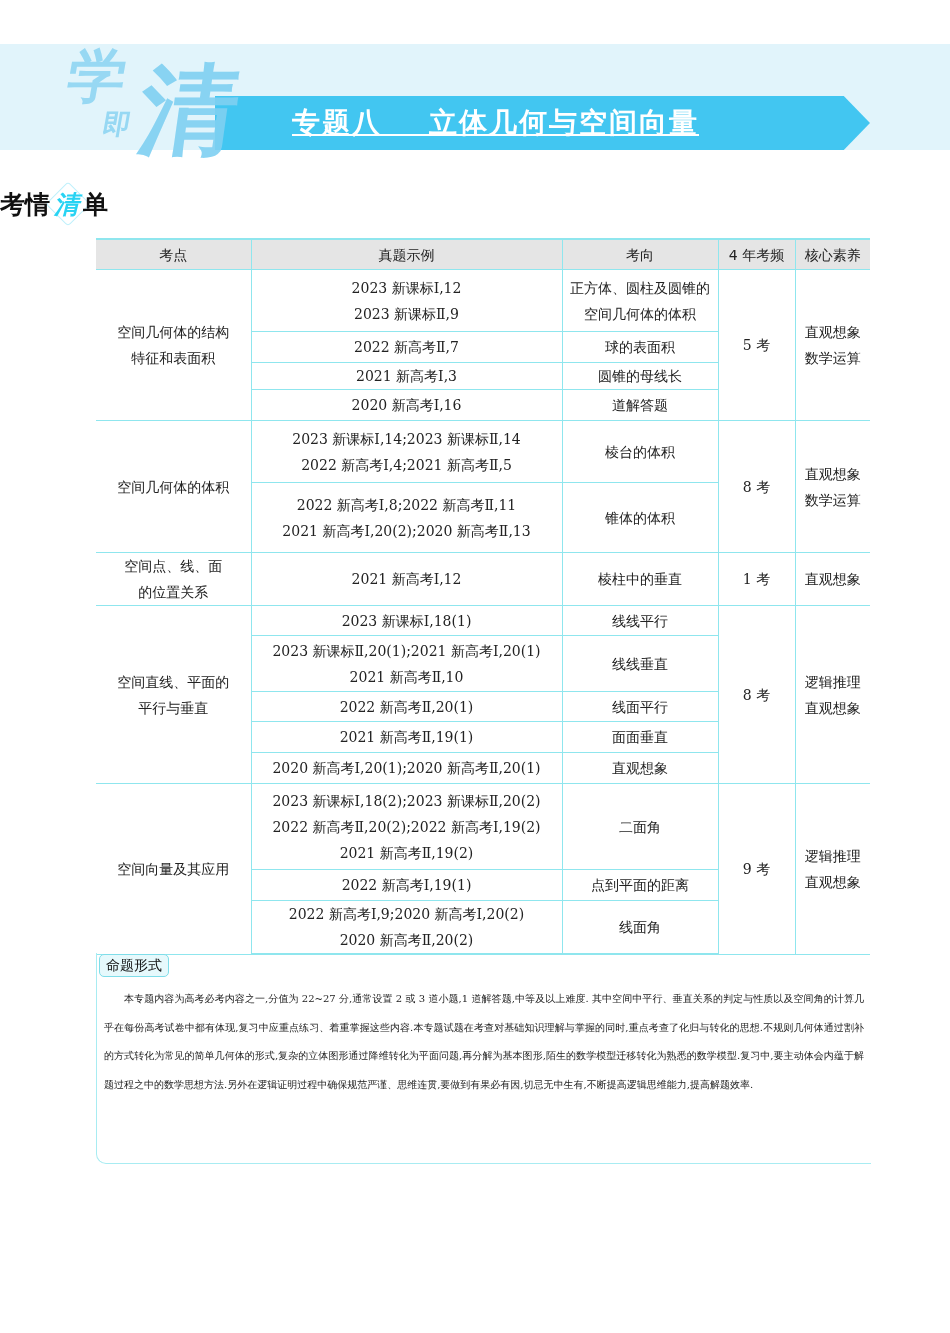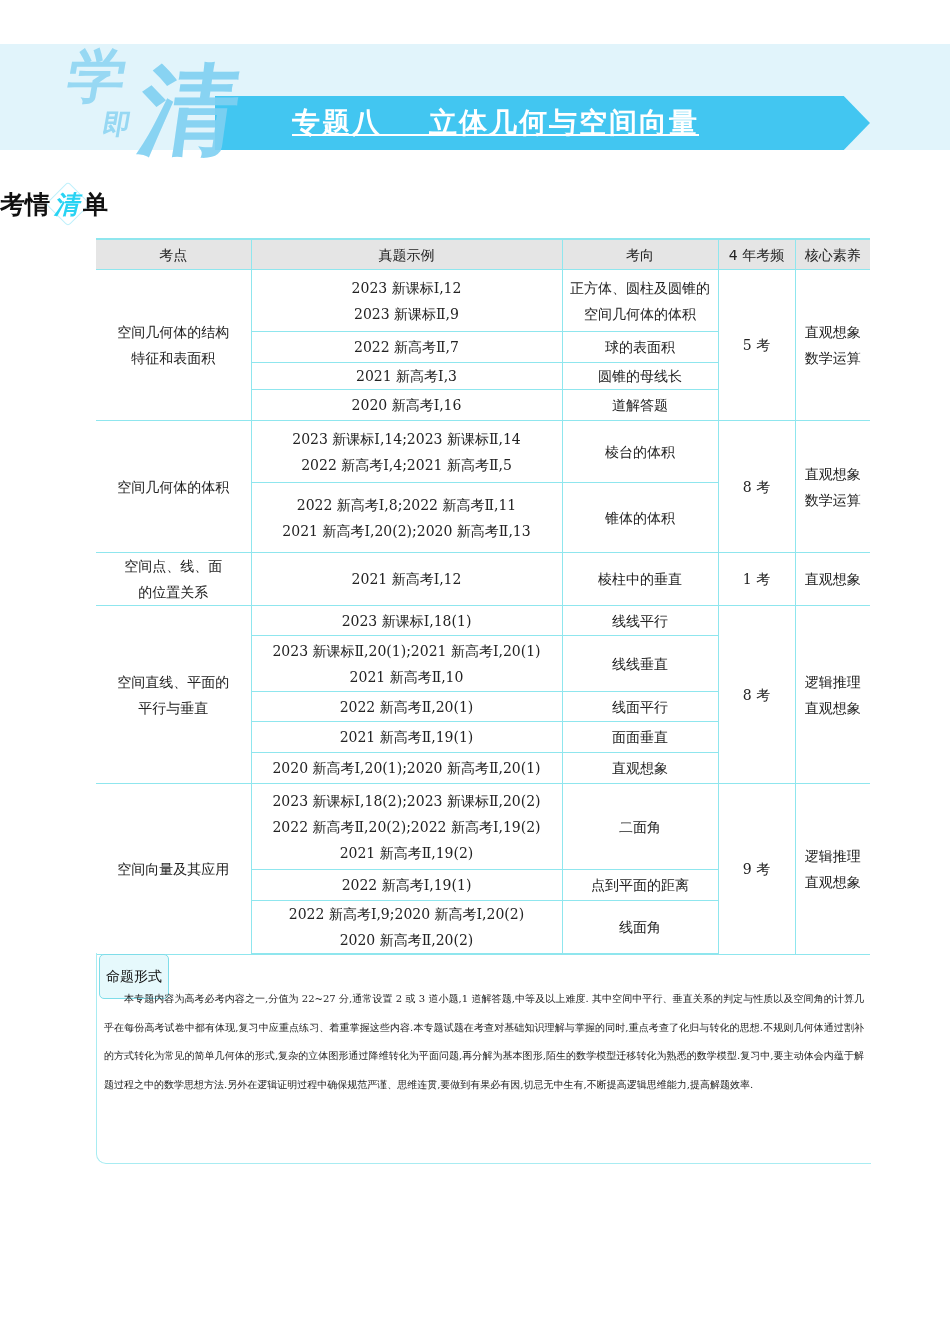--- a/index.html
+++ b/index.html
@@ -31,21 +31,21 @@
   table.kq th { background:#e5e5e5; font-family:"DejaVu Sans","Liberation Sans",sans-serif; font-weight:normal; height:29px; font-size:14px; }
   table.kq tr > *:first-child { border-left:none; }
   table.kq tr > *:last-child { border-right:none; }
   table.kq thead tr th { border-top:2px solid #8fe6ee; }
   table.kq tbody tr:last-child td { border-bottom:2px solid #8fe6ee; }
   .tline { display:block; white-space:nowrap; }
 
   
   .qform { position:absolute; left:96px; top:953px; width:774px; height:210px;
            border-left:1px solid #a8ecf2; border-bottom:1px solid #a8ecf2; border-radius:0 0 0 10px; }
-  .qform-tag { position:absolute; left:99px; top:954px; padding:11px 6px; height:21px; line-height:21px;
+  .qform-tag { position:absolute; left:99px; top:954px; padding:0 6px; height:21px; line-height:21px;
                background:#e6f9fc; border:1px solid #7fdde9; border-radius:5px;
                font-family:"DejaVu Sans","Liberation Sans",sans-serif; font-size:14px; color:#111; }
   .qform-text { position:absolute; left:104px; top:985px; width:760px; font-size:10px; line-height:28.6px;
                 text-align:justify; color:#222; text-indent:2em; }
 </style>
 </head>
 <body>
 
 <div class="banner-band"></div>
 <div class="callig callig-xue">学</div>

